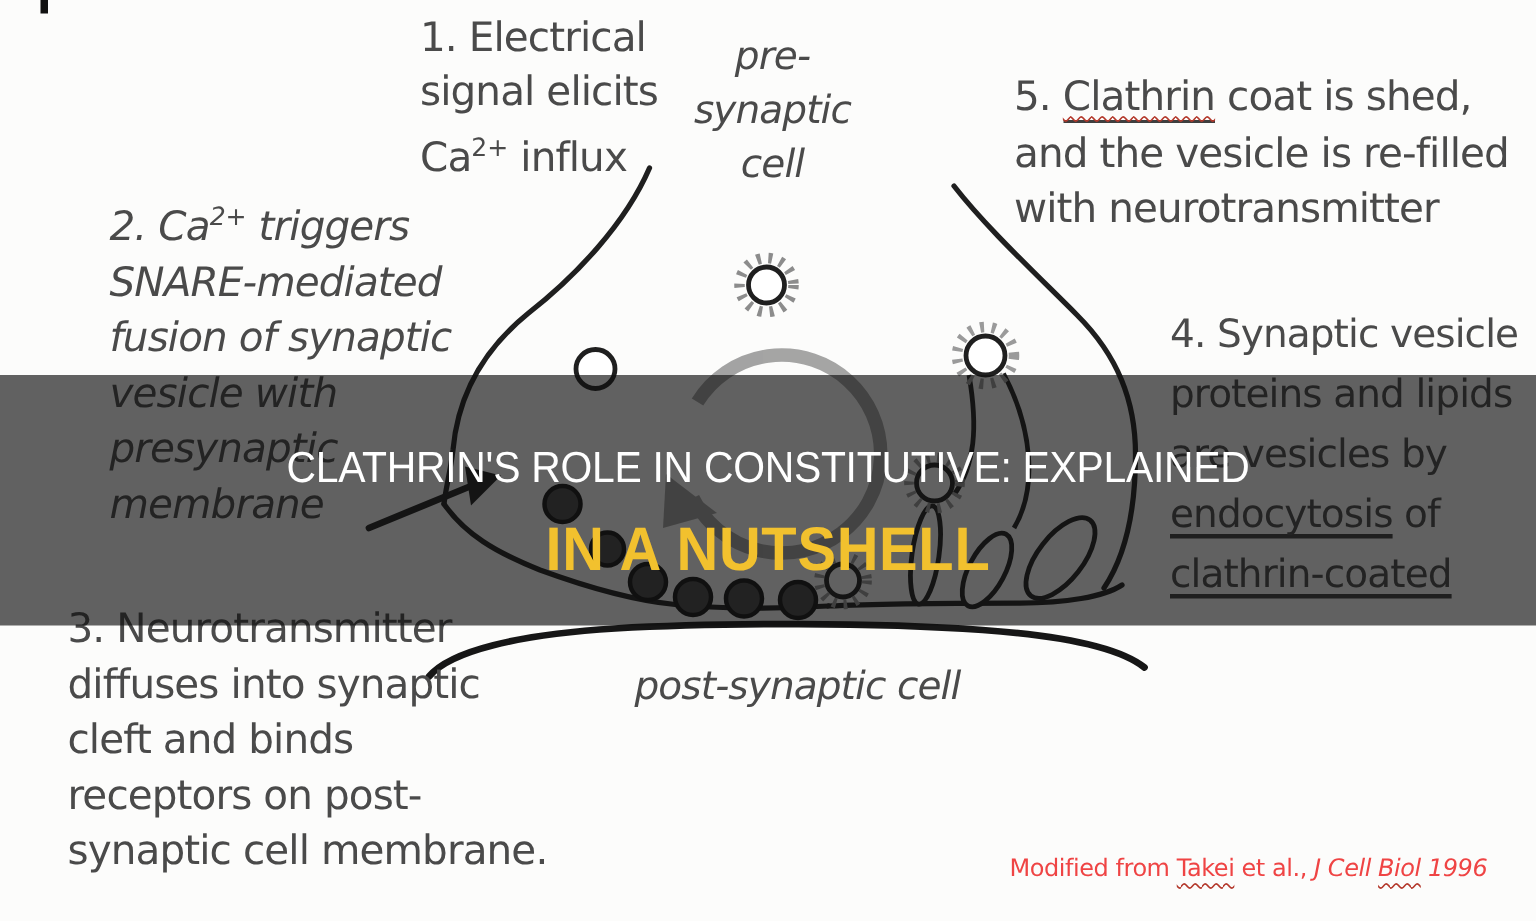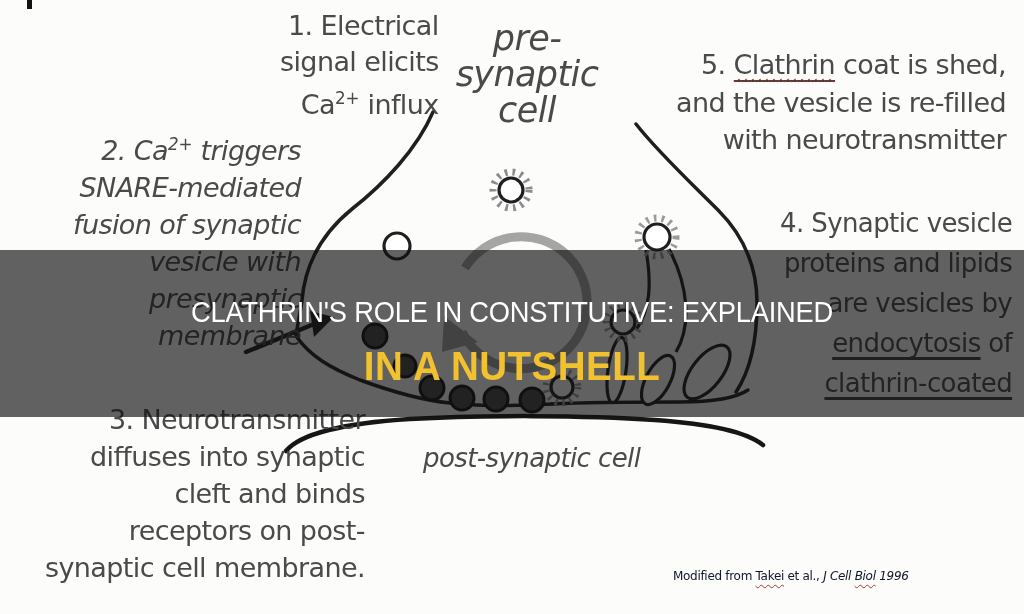--- a/index.html
+++ b/index.html
@@ -1,19 +1,19 @@
 <!DOCTYPE html>
 <html><head>
 <meta charset="utf-8">
 <style>
   html,body{margin:0;padding:0;background:#ffffff;}
   .stage{position:relative;width:1024px;height:614px;background:#fcfcfb;overflow:hidden;
          font-family:"DejaVu Sans",sans-serif;}
   
-  .hand{color:#4a4a4a;letter-spacing:-0.6px;text-align:right;}
+  .hand{color:#4a4a4a;letter-spacing:-0.6px;}
   .step{position:absolute;font-size:27px;line-height:37px;white-space:nowrap;z-index:2;}
   .step .line{display:block;}
   sup{font-size:62%;vertical-align:super;letter-spacing:0;}
   .ital{font-style:italic;}
   .center-col{text-align:center;}
   .u-solid{text-decoration:underline;text-decoration-thickness:2.5px;text-underline-offset:5px;
            text-decoration-color:#3e3e3e;}
   .u-wavy{text-decoration:underline wavy #b3372a;text-decoration-thickness:1.2px;text-underline-offset:4px;}
   .u-both{border-bottom:2.5px solid #3e3e3e;}
   .u-both .u-wavy{display:inline-block;padding-bottom:1px;}
@@ -21,24 +21,24 @@
   .diagram{position:absolute;left:0;top:0;z-index:1;}
   
   .band{position:absolute;left:0;top:250px;width:1024px;height:167px;z-index:3;
         background:rgba(15,15,15,0.655);}
   .title1{position:absolute;left:0;top:296px;width:1024px;text-align:center;z-index:4;
           font-family:"Liberation Sans",sans-serif;font-size:29px;font-weight:400;color:#ffffff;
           transform:scaleX(0.94);transform-origin:50% 50%;letter-spacing:-0.2px;white-space:nowrap;}
   .title2{position:absolute;left:0;top:343px;width:1024px;text-align:center;z-index:4;
           font-family:"Liberation Sans",sans-serif;font-size:41px;font-weight:700;color:#f2c12e;
           transform:scaleX(0.94);transform-origin:50% 50%;letter-spacing:0.5px;white-space:nowrap;}
-  .attribution{position:absolute;left:673px;top:569px;font-size:12px;color:#0f172a;z-index:2;
+  .attribution{position:absolute;left:673px;top:569px;font-size:16px;color:#ef4444;z-index:2;
                letter-spacing:-0.3px;white-space:nowrap;}
   .postlabel{position:absolute;left:423px;top:443px;font-size:26px;z-index:2;}
-  .prelabel{position:absolute;left:452px;top:20px;width:150px;font-size:35px;line-height:36px;z-index:2;}
+  .prelabel{position:absolute;left:440px;top:20px;width:150px;font-size:26px;line-height:36px;z-index:2;}
 </style>
 </head>
 <body>
 
 <div class="stage">
 
   <svg class="diagram" width="1024" height="614" viewBox="0 0 1024 614">
 
     <rect x="27" y="0" width="5" height="9" fill="#111"></rect>
 

